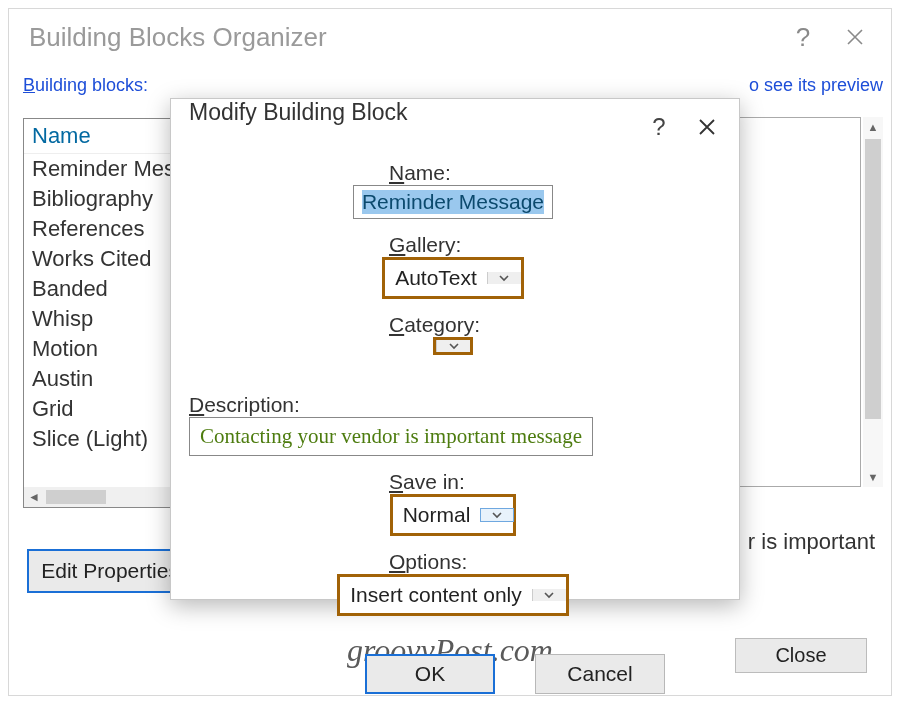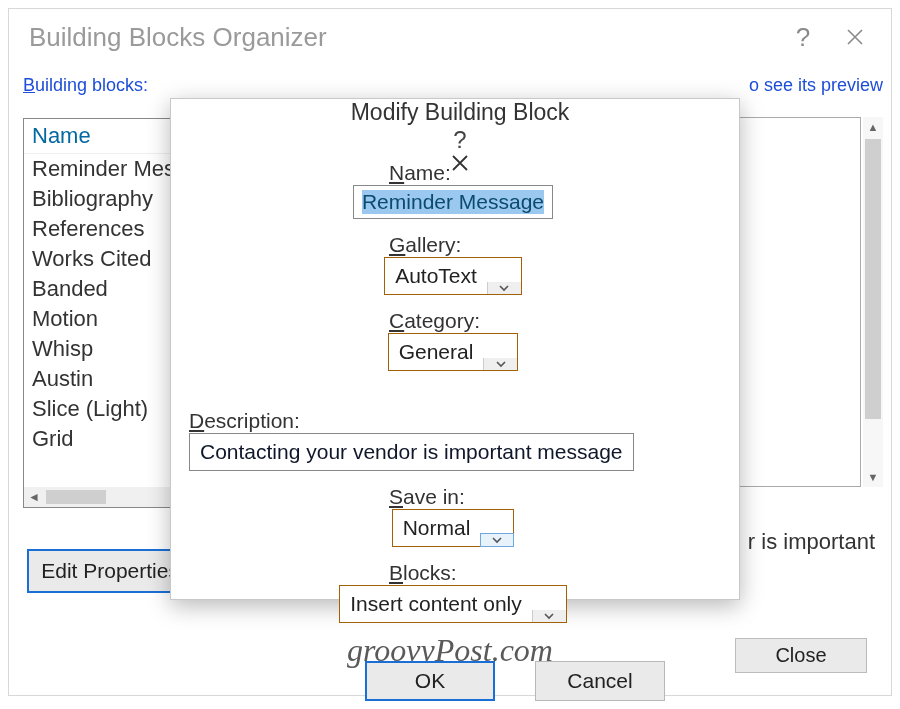--- a/index.html
+++ b/index.html
@@ -171,25 +171,24 @@
     top: 98px;
     width: 570px;
     height: 502px;
     background: #fff;
     border: 1px solid #c8c8c8;
     box-shadow: 0 6px 22px rgba(0,0,0,0.28);
   }
   .modal-titlebar {
     height: 56px;
     display:flex;
-    align-items:center;
+    align-items:flex-start;
     padding: 0 8px 0 18px;
     font-size: 23px;
     color:#333;
-    flex-direction:column;
   }
   .modal-titlebar .spacer{flex:1;}
   .modal-help, .modal-close {
     width:48px; height:56px; display:flex;align-items:center;justify-content:center;
     color:#444; font-size:24px;
   }
   .modal-close svg{width:18px;height:18px;}
   .modal-body {
     padding: 6px 22px 10px 18px;
   }
@@ -215,23 +214,23 @@
     align-items:center;
     color:#0c4a6e;
     background:#fff;
   }
   .text-input .selected {
     background:#9ac8ee;
   }
   .combo {
     flex:1;
     height:40px;
-    border:1px solid #a16207;
+    border:3px solid #a16207;
     display:flex;
-    align-items:flex-end;
+    align-items:center;
     background:#fff;
   }
   .combo .combo-text{
     flex:1;
     padding:6px 10px;
     font-size:21px;
     color:#222;
   }
   .combo .combo-btn{
     width:34px;
@@ -244,21 +243,22 @@
     border:1px solid #6fa8e0;
     margin:-1px -1px -1px 0;
   }
   .combo .combo-btn svg{width:12px;height:12px;}
   .textarea {
     flex:1;
     height:80px;
     border:1px solid #888;
     font-size:21px;
     padding:6px 10px;
-    color:#0f172a;
+    color:#4d7c0f;
+    font-family:Liberation Serif, serif;
   }
   .modal-buttons {
     display:flex;
     justify-content:center;
     gap:40px;
     padding: 14px 0 18px 120px;
   }
   .btn {
     width:130px; height:40px;
     background:#eaeaea;
@@ -290,25 +290,25 @@
     </div>
     <div class="content-row">
       <div class="list-box">
         <div class="col-header">Name</div>
         <div class="list-items">
           <div>Reminder Mes</div>
           <div>Bibliography</div>
           <div>References</div>
           <div>Works Cited</div>
           <div>Banded</div>
+          <div>Whisp</div>
           <div>Motion</div>
-          <div>Whisp</div>
           <div>Austin</div>
+          <div>Grid</div>
           <div>Slice (Light)</div>
-          <div>Grid</div>
         </div>
         <div class="hscroll">
           <div class="arrow">◄</div>
           <div class="thumb"></div>
         </div>
       </div>
     </div>
   </div>
 
   <div class="preview-pane"></div>
@@ -351,21 +351,20 @@
         <div class="combo-btn">
             <svg viewBox="0 0 12 12">
               <path class="chev" d="M2 4 L6 8 L10 4"></path>
             </svg>
           </div>
       </div>
     </div>
     <div class="form-row">
       <div class="form-label underline-first">Category:</div>
       <div class="combo">
-        <div class="combo-text">General</div>
         <div class="combo-btn">
             <svg viewBox="0 0 12 12">
               <path class="chev" d="M2 4 L6 8 L10 4"></path>
             </svg>
           </div>
       </div>
     </div>
     <div class="form-row tall">
       <div class="form-label underline-first" style="padding-top:24px">Description:</div>
       <div class="textarea">Contacting your vendor is important message</div>
@@ -375,21 +374,21 @@
       <div class="combo">
         <div class="combo-text">Normal</div>
         <div class="combo-btn highlight">
             <svg viewBox="0 0 12 12">
               <path class="chev" d="M2 4 L6 8 L10 4"></path>
             </svg>
           </div>
       </div>
     </div>
     <div class="form-row">
-      <div class="form-label underline-first">Blocks:</div>
+      <div class="form-label underline-first">Options:</div>
       <div class="combo">
         <div class="combo-text">Insert content only</div>
         <div class="combo-btn">
             <svg viewBox="0 0 12 12">
               <path class="chev" d="M2 4 L6 8 L10 4"></path>
             </svg>
           </div>
       </div>
     </div>
   </div>

